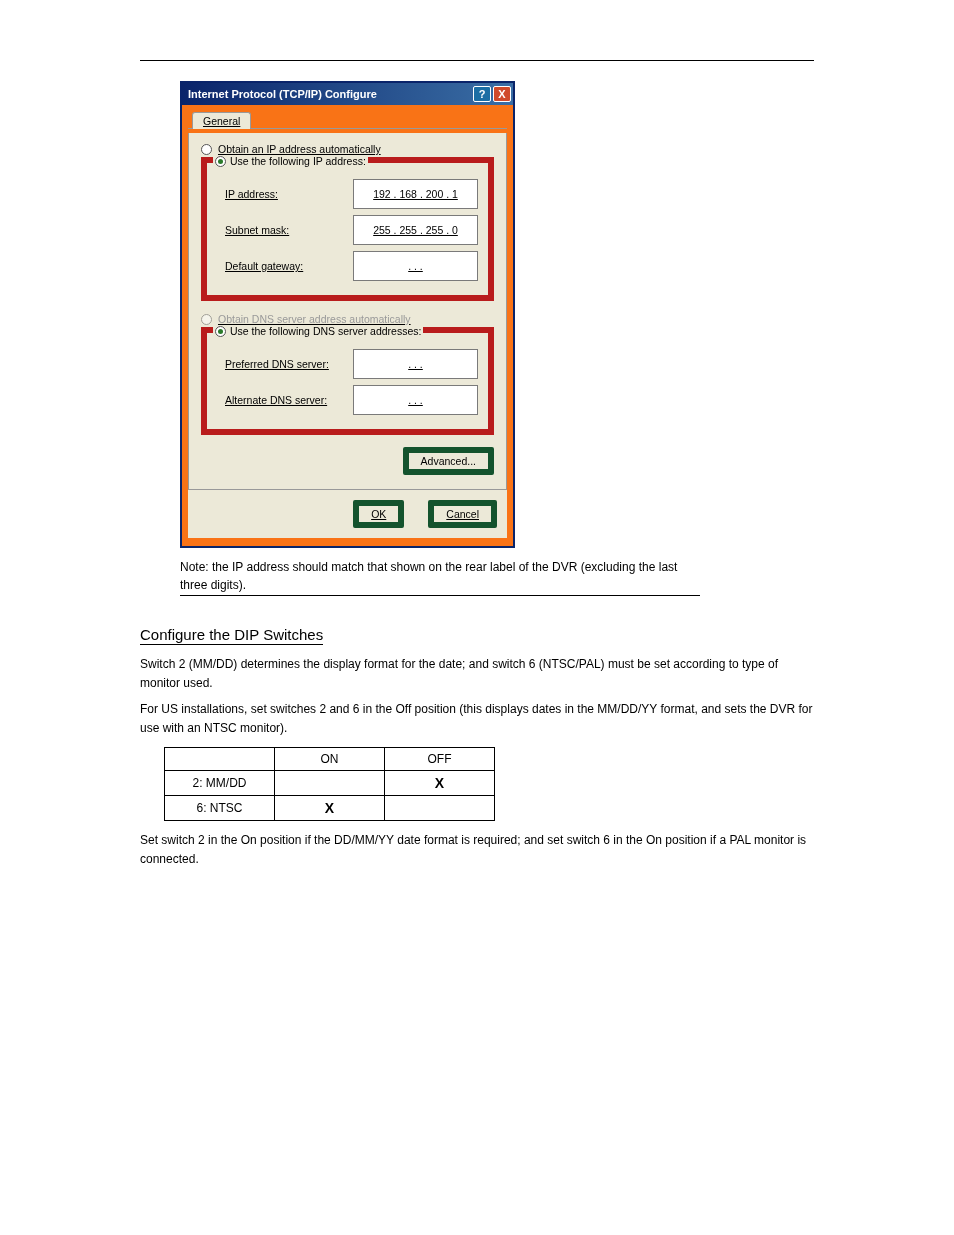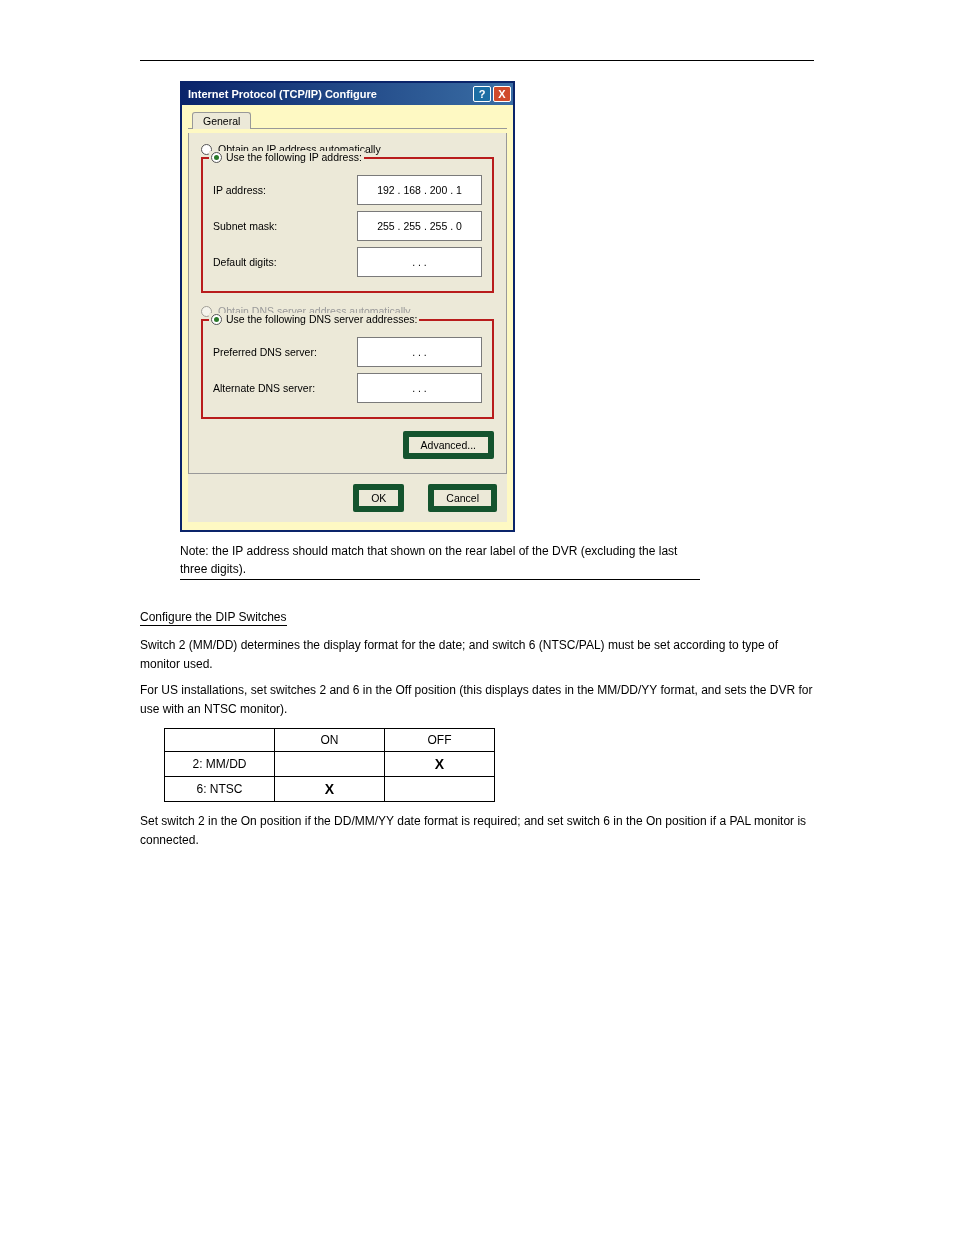--- a/index.html
+++ b/index.html
@@ -49,22 +49,23 @@
     align-items: center;
     justify-content: center;
     font-weight: bold;
     border: 1px solid #fff;
     border-radius: 2px;
     font-size: 11px;
   }
   .tb-help { background: #1c6ea4; color: #fff; }
   .tb-close { background: #d04a2b; color: #fff; }
   .dialog-body {
-    background: #fef9c3;
+    background: #f97316;
     padding: 6px 6px 8px 6px;
+    text-decoration: underline;
   }
   .tabstrip {
     display: flex;
     border-bottom: 1px solid #999;
     margin-bottom: 4px;
     padding-left: 4px;
   }
   .tab {
     background: #ece9d8;
     border: 1px solid #999;
@@ -104,22 +105,22 @@
     justify-content: center;
   }
   .radio.sel::after {
     content: "";
     width: 5px; height: 5px;
     background: #2a7a2a;
     border-radius: 50%;
   }
   .radio.disabled { opacity: 0.5; }
   .fieldset {
-    border: 2px solid #b91c1c;
-    padding: 10px 10px 8px 10px;
+    border: 6px solid #b91c1c;
+    padding: 10px 10px 8px 18px;
     margin-bottom: 12px;
     position: relative;
   }
   .fieldset-legend {
     position: absolute;
     top: -8px;
     left: 6px;
     background: #ece9d8;
     padding: 0 2px;
     display: flex;
@@ -166,21 +167,21 @@
     line-height: 1.5;
     width: 520px;
   }
   .underline-note {
     display: inline-block;
     border-bottom: 1px solid #000;
     padding-bottom: 1px;
   }
   .section-heading {
     margin: 30px 0 12px 0;
-    font-size: 12px;
+    font-size: 15px;
   }
   .section-heading span {
     border-bottom: 1px solid #000;
     padding-bottom: 1px;
   }
   .body-text {
     font-size: 12px;
     line-height: 1.55;
     margin: 8px 0;
   }
@@ -232,21 +233,21 @@
             </div>
             <div class="field-row">
               <span class="field-label">IP address:</span>
               <span class="ip-input">192 . 168 . 200 .   1</span>
             </div>
             <div class="field-row">
               <span class="field-label">Subnet mask:</span>
               <span class="ip-input">255 . 255 . 255 .   0</span>
             </div>
             <div class="field-row">
-              <span class="field-label">Default digits:</span>
+              <span class="field-label">Default gateway:</span>
               <span class="ip-input">.       .       .</span>
             </div>
           </div>
 
           <div class="radio-row disabled-text">
             <span class="radio disabled"></span>
             <span>Obtain DNS server address automatically</span>
           </div>
 
           <div class="fieldset">

